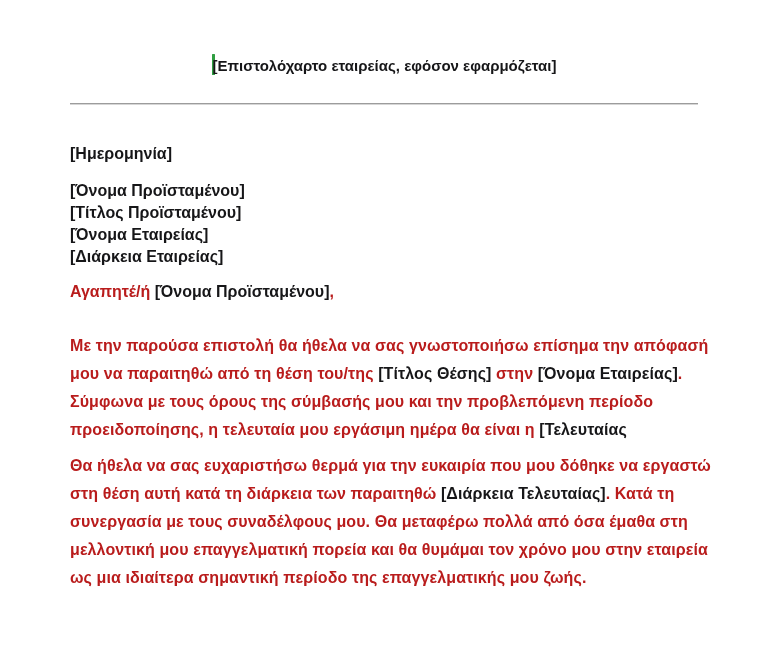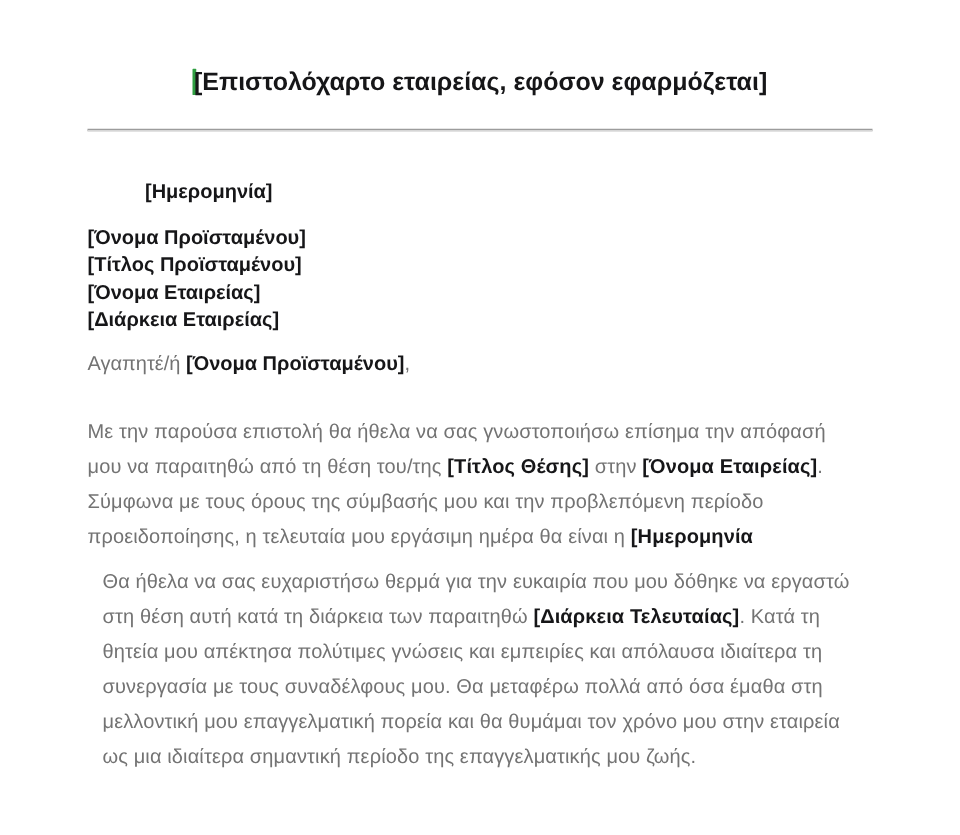--- a/index.html
+++ b/index.html
@@ -17,21 +17,21 @@
   .page {
     width: 768px;
     height: 668px;
     padding: 0 70px;
     box-sizing: border-box;
     background: #ffffff;
   }
   .title-row {
     margin-top: 54px;
     text-align: center;
-    font-size: 20px;
+    font-size: 15px;
     line-height: 24px;
     font-weight: 700;
     color: #161618;
     white-space: nowrap;
   }
   .caret {
     display: inline-block;
     width: 3px;
     height: 21px;
     background: #2f9e41;
@@ -41,26 +41,26 @@
   }
   .rule {
     margin-top: 25px;
     height: 2px;
     background: #9c9c9c;
     border-bottom: 1px solid #d6d6d6;
     box-sizing: border-box;
   }
   .block { color: #3c3c3e; font-size: 16px; }
   .block .line { white-space: nowrap; }
-  .block.date       { margin-top: 38px; line-height: 22px; margin-left: 46px; }
+  .block.date       { margin-top: 38px; line-height: 22px; }
   .block.recipient  { margin-top: 15px; line-height: 22px; }
   .block.salutation { margin-top: 13px; line-height: 22px; }
   .block.paragraph  { margin-top: 29px; line-height: 28px; letter-spacing: 0.1px; }
-  .block.paragraph + .block.paragraph { margin-top: 8px; margin-left: 12px; }
-  .run { font-weight: 400; color: #737373; }
+  .block.paragraph + .block.paragraph { margin-top: 8px; }
+  .run { font-weight: 700; color: #b91c1c; }
   .run.bold { font-weight: 700; color: #161618; }
 </style>
 </head>
 <body>
 
 <div class="page" style="background: rgb(255, 255, 255);">
 
   <div class="title-row"><span class="caret" style="background: rgb(47, 158, 65);"></span><span>[Επιστολόχαρτο εταιρείας, εφόσον εφαρμόζεται]</span></div>
 
   <div class="rule" style="background: rgb(156, 156, 156);"></div>
@@ -75,25 +75,24 @@
         <div class="line"><span class="run bold">[Όνομα Εταιρείας]</span></div>
         <div class="line"><span class="run bold">[Διάρκεια Εταιρείας]</span></div>
       </div>
       <div class="block salutation">
         <div class="line"><span class="run">Αγαπητέ/ή </span><span class="run bold">[Όνομα Προϊσταμένου]</span><span class="run">,</span></div>
       </div>
       <div class="block paragraph">
         <div class="line"><span class="run">Με την παρούσα επιστολή θα ήθελα να σας γνωστοποιήσω επίσημα την απόφασή</span></div>
         <div class="line"><span class="run">μου να παραιτηθώ από τη θέση του/της </span><span class="run bold">[Τίτλος Θέσης]</span><span class="run"> στην </span><span class="run bold">[Όνομα Εταιρείας]</span><span class="run">.</span></div>
         <div class="line"><span class="run">Σύμφωνα με τους όρους της σύμβασής μου και την προβλεπόμενη περίοδο</span></div>
-        <div class="line"><span class="run">προειδοποίησης, η τελευταία μου εργάσιμη ημέρα θα είναι η </span><span class="run bold">[Ημερομηνία</span></div>
+        <div class="line"><span class="run">προειδοποίησης, η τελευταία μου εργάσιμη ημέρα θα είναι η </span><span class="run bold">[Τελευταίας</span></div>
       </div>
       <div class="block paragraph">
         <div class="line"><span class="run">Θα ήθελα να σας ευχαριστήσω θερμά για την ευκαιρία που μου δόθηκε να εργαστώ</span></div>
         <div class="line"><span class="run">στη θέση αυτή κατά τη διάρκεια των παραιτηθώ </span><span class="run bold">[Διάρκεια Τελευταίας]</span><span class="run">. Κατά τη</span></div>
-        <div class="line"><span class="run">θητεία μου απέκτησα πολύτιμες γνώσεις και εμπειρίες και απόλαυσα ιδιαίτερα τη</span></div>
         <div class="line"><span class="run">συνεργασία με τους συναδέλφους μου. Θα μεταφέρω πολλά από όσα έμαθα στη</span></div>
         <div class="line"><span class="run">μελλοντική μου επαγγελματική πορεία και θα θυμάμαι τον χρόνο μου στην εταιρεία</span></div>
         <div class="line"><span class="run">ως μια ιδιαίτερα σημαντική περίοδο της επαγγελματικής μου ζωής.</span></div>
       </div>
     </div>
 
 </div>
 
 </body></html>

